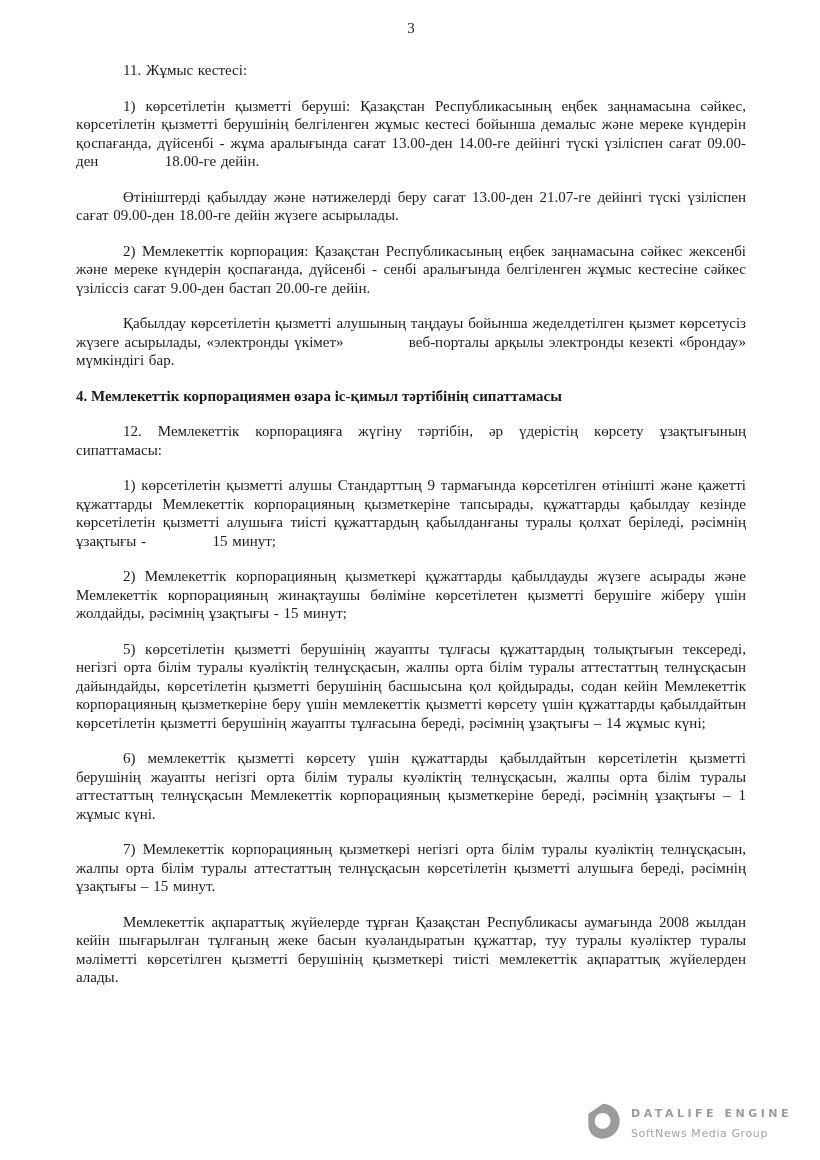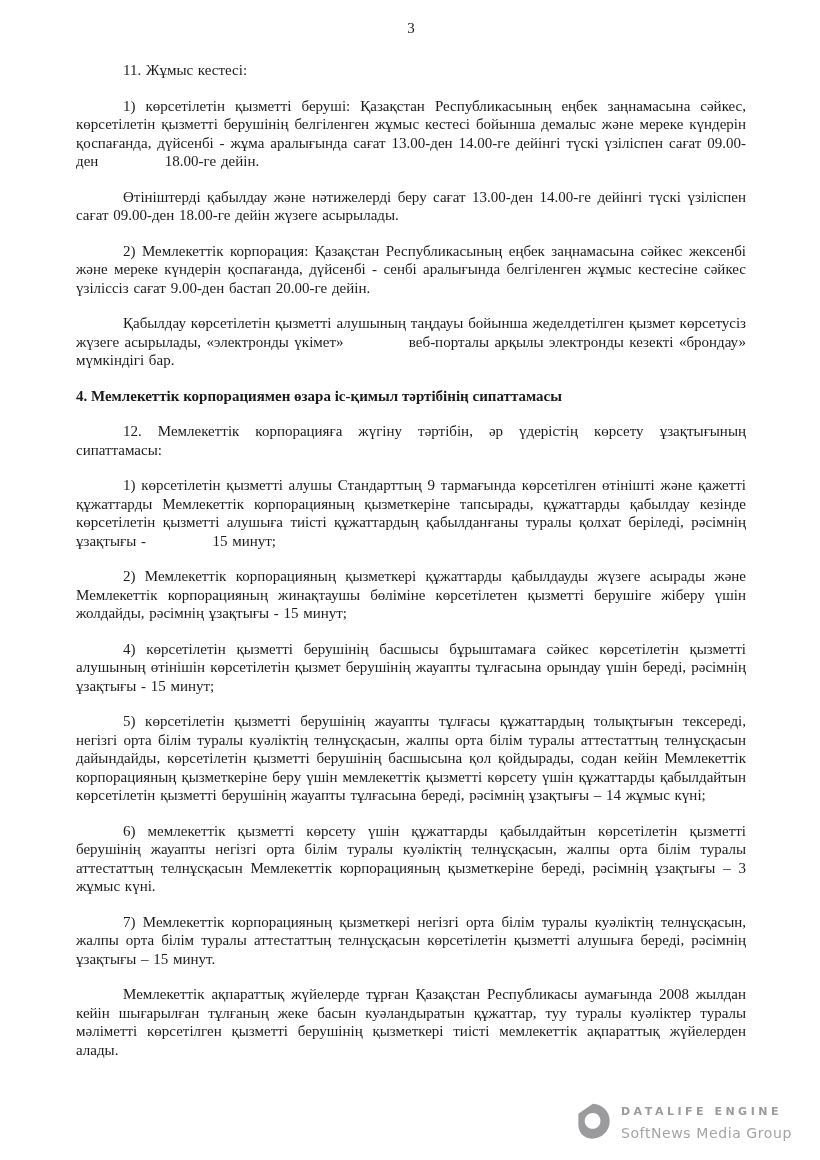--- a/index.html
+++ b/index.html
@@ -51,47 +51,46 @@
     font-family: "DejaVu Sans", sans-serif;
     font-weight: bold;
     font-size: 11px;
     letter-spacing: 3.5px;
     color: #9b9b9d;
     text-transform: uppercase;
     font-variant: small-caps;
   }
   .watermark .wm-sub {
     font-family: "DejaVu Sans", sans-serif;
-    font-size: 14px;
+    font-size: 11px;
     letter-spacing: 0.6px;
     color: #a4a4a6;
     margin-top: 9px;
   }
 </style>
 </head>
 <body>
 
 <div class="page">
 
   <div class="page-number">3</div>
 
   <p class="para">11. Жұмыс кестесі:</p>
   <p class="para">1) көрсетілетін қызметті беруші: Қазақстан Республикасының еңбек заңнамасына сәйкес, көрсетілетін қызметті берушінің белгіленген жұмыс кестесі бойынша демалыс және мереке күндерін қоспағанда, дүйсенбі - жұма аралығында сағат 13.00-ден 14.00-ге дейінгі түскі үзіліспен сағат 09.00-ден&nbsp;&nbsp;&nbsp;&nbsp;&nbsp;&nbsp;&nbsp;&nbsp;&nbsp;&nbsp;&nbsp;&nbsp;&nbsp; 18.00-ге дейін.</p>
-  <p class="para">Өтініштерді қабылдау және нәтижелерді беру сағат 13.00-ден 14.00-ге дейінгі түскі үзіліспен сағат 09.00-ден 18.00-ге дейін жүзеге асырылады.</p>
+  <p class="para">Өтініштерді қабылдау және нәтижелерді беру сағат 13.00-ден 21.07-ге дейінгі түскі үзіліспен сағат 09.00-ден 18.00-ге дейін жүзеге асырылады.</p>
   <p class="para">2) Мемлекеттік корпорация: Қазақстан Республикасының еңбек заңнамасына сәйкес жексенбі және мереке күндерін қоспағанда, дүйсенбі - сенбі аралығында белгіленген жұмыс кестесіне сәйкес үзіліссіз сағат 9.00-ден бастап 20.00-ге дейін.</p>
   <p class="para">Қабылдау көрсетілетін қызметті алушының таңдауы бойынша жеделдетілген қызмет көрсетусіз жүзеге асырылады, «электронды үкімет»&nbsp;&nbsp;&nbsp;&nbsp;&nbsp;&nbsp;&nbsp;&nbsp;&nbsp;&nbsp;&nbsp; веб-порталы арқылы электронды кезекті «брондау» мүмкіндігі бар.</p>
 
   <p class="para heading">4. Мемлекеттік корпорациямен өзара іс-қимыл тәртібінің сипаттамасы</p>
 
   <p class="para">12. Мемлекеттік корпорацияға жүгіну тәртібін, әр үдерістің көрсету ұзақтығының сипаттамасы:</p>
   <p class="para">1) көрсетілетін қызметті алушы Стандарттың 9 тармағында көрсетілген өтінішті және қажетті құжаттарды Мемлекеттік корпорацияның қызметкеріне тапсырады, құжаттарды қабылдау кезінде көрсетілетін қызметті алушыға тиісті құжаттардың қабылданғаны туралы қолхат беріледі, рәсімнің ұзақтығы -&nbsp;&nbsp;&nbsp;&nbsp;&nbsp;&nbsp;&nbsp;&nbsp;&nbsp;&nbsp;&nbsp;&nbsp;&nbsp; 15 минут;</p>
   <p class="para">2) Мемлекеттік корпорацияның қызметкері құжаттарды қабылдауды жүзеге асырады және Мемлекеттік корпорацияның жинақтаушы бөліміне көрсетілетен қызметті берушіге жіберу үшін жолдайды, рәсімнің ұзақтығы - 15 минут;</p>
-  <p class="para">4) көрсетілетін қызметті берушінің басшысы бұрыштамаға сәйкес көрсетілетін қызметті алушының өтінішін көрсетілетін қызмет берушінің жауапты тұлғасына орындау үшін береді, рәсімнің ұзақтығы - 15 минут;</p>
   <p class="para">5) көрсетілетін қызметті берушінің жауапты тұлғасы құжаттардың толықтығын тексереді, негізгі орта білім туралы куәліктің телнұсқасын, жалпы орта білім туралы аттестаттың телнұсқасын дайындайды, көрсетілетін қызметті берушінің басшысына қол қойдырады, содан кейін Мемлекеттік корпорацияның қызметкеріне беру үшін мемлекеттік қызметті көрсету үшін құжаттарды қабылдайтын көрсетілетін қызметті берушінің жауапты тұлғасына береді, рәсімнің ұзақтығы – 14 жұмыс күні;</p>
-  <p class="para">6) мемлекеттік қызметті көрсету үшін құжаттарды қабылдайтын көрсетілетін қызметті берушінің жауапты негізгі орта білім туралы куәліктің телнұсқасын, жалпы орта білім туралы аттестаттың телнұсқасын Мемлекеттік корпорацияның қызметкеріне береді, рәсімнің ұзақтығы – 3 жұмыс күні.</p>
+  <p class="para">6) мемлекеттік қызметті көрсету үшін құжаттарды қабылдайтын көрсетілетін қызметті берушінің жауапты негізгі орта білім туралы куәліктің телнұсқасын, жалпы орта білім туралы аттестаттың телнұсқасын Мемлекеттік корпорацияның қызметкеріне береді, рәсімнің ұзақтығы – 1 жұмыс күні.</p>
   <p class="para">7) Мемлекеттік корпорацияның қызметкері негізгі орта білім туралы куәліктің телнұсқасын, жалпы орта білім туралы аттестаттың телнұсқасын көрсетілетін қызметті алушыға береді, рәсімнің ұзақтығы – 15 минут.</p>
   <p class="para">Мемлекеттік ақпараттық жүйелерде тұрған Қазақстан Республикасы аумағында 2008 жылдан кейін шығарылған тұлғаның жеке басын куәландыратын құжаттар, туу туралы куәліктер туралы мәліметті көрсетілген қызметті берушінің қызметкері тиісті мемлекеттік ақпараттық жүйелерден алады.</p>
 
 </div>
 
 <div class="watermark">
   <span class="mark">
     <svg width="40" height="42" viewBox="0 0 44 44" xmlns="http://www.w3.org/2000/svg" aria-hidden="true">
       <path fill="#9b9b9d" fill-rule="evenodd" d="M7 14 L23 3 C33.5 3.4 41.5 11.7 41.5 22 C41.5 32.8 32.8 41.5 22 41.5 C13.5 41.5 7 34.8 7 26.5 Z
            M23 13.2 C18 13.2 14 17 14 21.9 C14 26.7 17.9 30.5 22.7 30.5 C27.5 30.5 31.3 26.7 31.3 21.9 C31.3 17.1 27.7 13.2 23 13.2 Z"></path>

